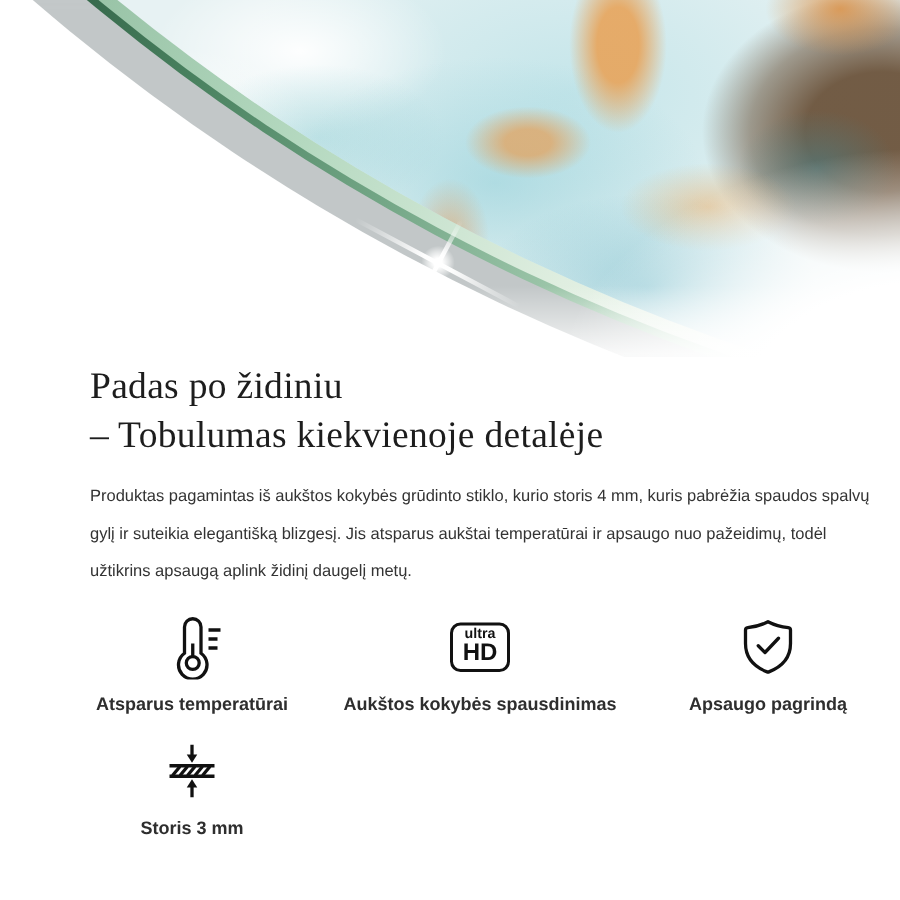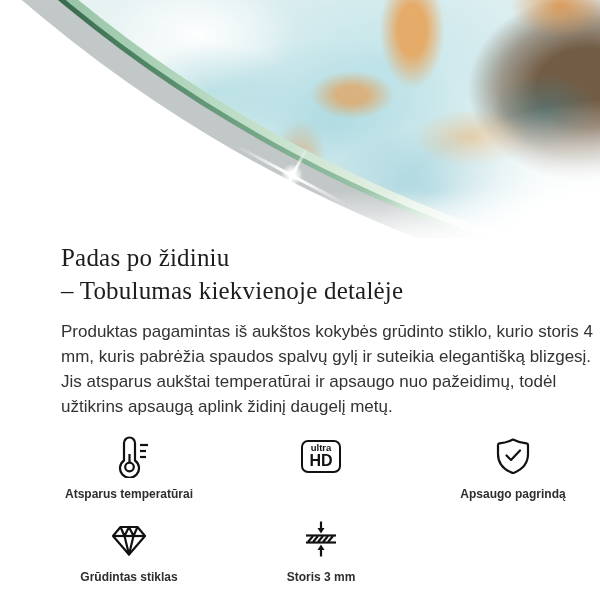--- a/index.html
+++ b/index.html
@@ -41,24 +41,24 @@
   .sparkle { position:absolute; left:292px; top:175px; width:0; height:0; transform:rotate(28deg); }
   .sparkle i { position:absolute; display:block; }
   .ray-a { left:-62px; top:-1.5px; width:124px; height:3px; border-radius:2px;
     background:linear-gradient(90deg, rgba(255,255,255,0), rgba(255,255,255,.98) 42% 58%, rgba(255,255,255,0)); }
   .ray-b { left:-1.5px; top:-32px; width:3px; height:64px; border-radius:2px;
     background:linear-gradient(180deg, rgba(255,255,255,0), rgba(255,255,255,.98) 42% 58%, rgba(255,255,255,0)); }
   .core  { left:-11px; top:-11px; width:22px; height:22px; border-radius:50%;
     background:radial-gradient(circle, #fff 18%, rgba(255,255,255,.55) 45%, rgba(255,255,255,0) 72%); }
 
   
-  .content { padding:0 16px;margin-left:45px; }
+  .content { padding:0 60px; }
   h1 { margin-top:3px; font-family:"Liberation Serif", serif; font-weight:400;
        font-size:25px; line-height:33px; color:#1d1d1d; white-space:pre-line; letter-spacing:.2px; }
-  .desc { margin-top:12px; width:532px; font-size:17px; line-height:25px; color:#333; }
+  .desc { margin-top:12px; width:532px; font-size:11px; line-height:25px; color:#333; }
 
   
   .features { display:grid; grid-template-columns:repeat(3,192px); row-gap:15px;
               width:576px; margin:14px 0 0 -28px; }
   .feature { display:flex; flex-direction:column; align-items:center; }
   .icon { height:46px; display:flex; align-items:center; justify-content:flex-start; }
   .flabel { margin-top:8px; font-size:12px; color:#2e2e2e; white-space:nowrap;font-weight:bold; }
   svg.fic { stroke:#111; fill:none; stroke-width:2.2; }
   .uhd-box { width:40px; height:33px; border:2.2px solid #111; border-radius:7px;
              display:flex; flex-direction:column; align-items:center; justify-content:center;
@@ -105,43 +105,33 @@
         <div class="flabel">Atsparus temperatūrai</div>
       </div>
 
       <div class="feature">
         <div class="icon">
           <div class="uhd-box">
             <span class="u1">ultra</span>
             <span class="u2">HD</span>
           </div>
         </div>
+        <div class="flabel">Aukštos kokybės spausdinimas</div>
       </div>
 
       <div class="feature">
         <div class="icon">
           <svg class="fic" width="44" height="44" viewBox="0 0 44 44" stroke-linejoin="round">
             <path d="M22 5.5 C26 7.6 31 9 35.5 9.4 C36.4 9.5 37 10.2 37 11 L37 20 C37 29.5 31 35.6 22.6 38.9 C22.2 39.05 21.8 39.05 21.4 38.9 C13 35.6 7 29.5 7 20 L7 11 C7 10.2 7.6 9.5 8.5 9.4 C13 9 18 7.6 22 5.5 Z"></path>
             <polyline points="15.5,21.5 20,26 29,16.5" stroke-linecap="round"></polyline>
           </svg>
         </div>
         <div class="flabel">Apsaugo pagrindą</div>
       </div>
 
-      <div class="feature">
-        <div class="icon">
-          <svg class="fic" width="44" height="44" viewBox="0 0 44 44" stroke-width="2" stroke-linejoin="round">
-            <path d="M13.5 10 H30.5 L38 19 L22 37.5 L6 19 Z"></path>
-            <path d="M6 19 H38"></path>
-            <path d="M13.5 10 L17.5 19 L22 10 L26.5 19 L30.5 10"></path>
-            <path d="M17.5 19 L22 37.5 L26.5 19"></path>
-          </svg>
-        </div>
-        <div class="flabel">Grūdintas stiklas</div>
-      </div>
 
 
       <div class="feature">
         <div class="icon">
           <svg class="fic" width="44" height="44" viewBox="0 0 44 44" stroke-width="2">
             <line x1="7" y1="18.5" x2="37" y2="18.5"></line>
             <line x1="7" y1="25.5" x2="37" y2="25.5"></line>
             <line x1="9" y1="25" x2="14" y2="19"></line>
             <line x1="14" y1="25" x2="19" y2="19"></line>
             <line x1="19" y1="25" x2="24" y2="19"></line>

